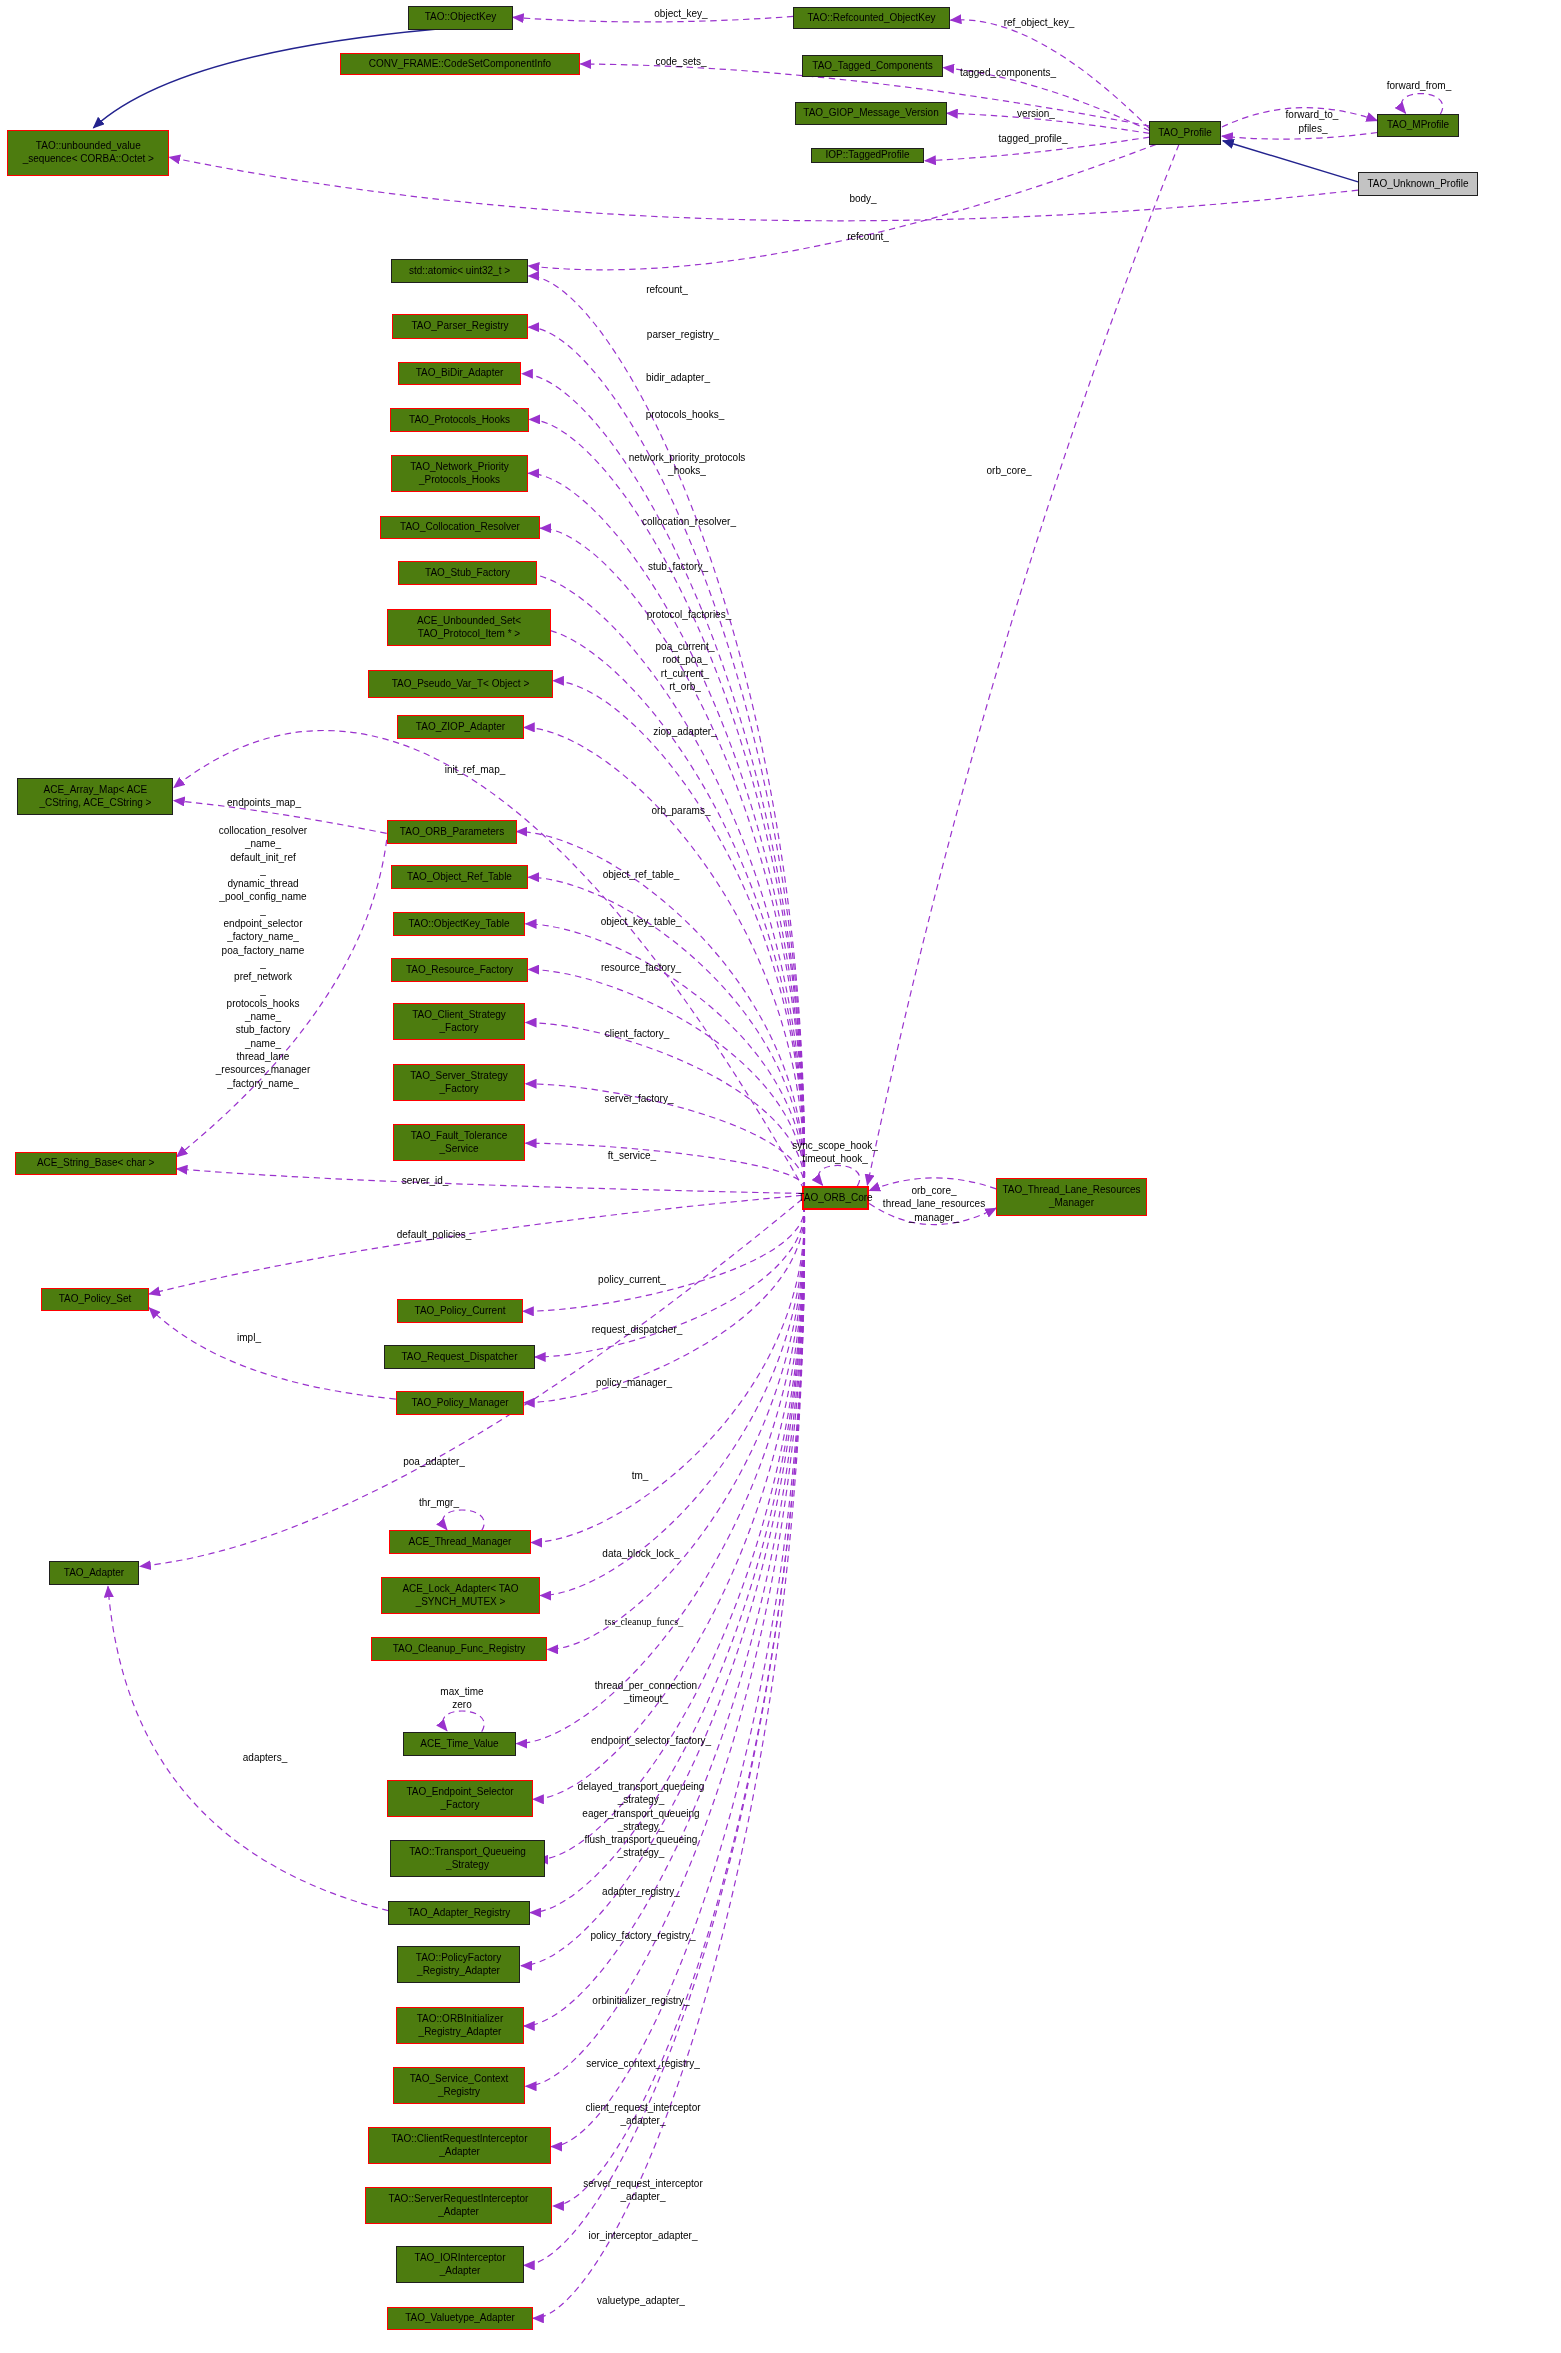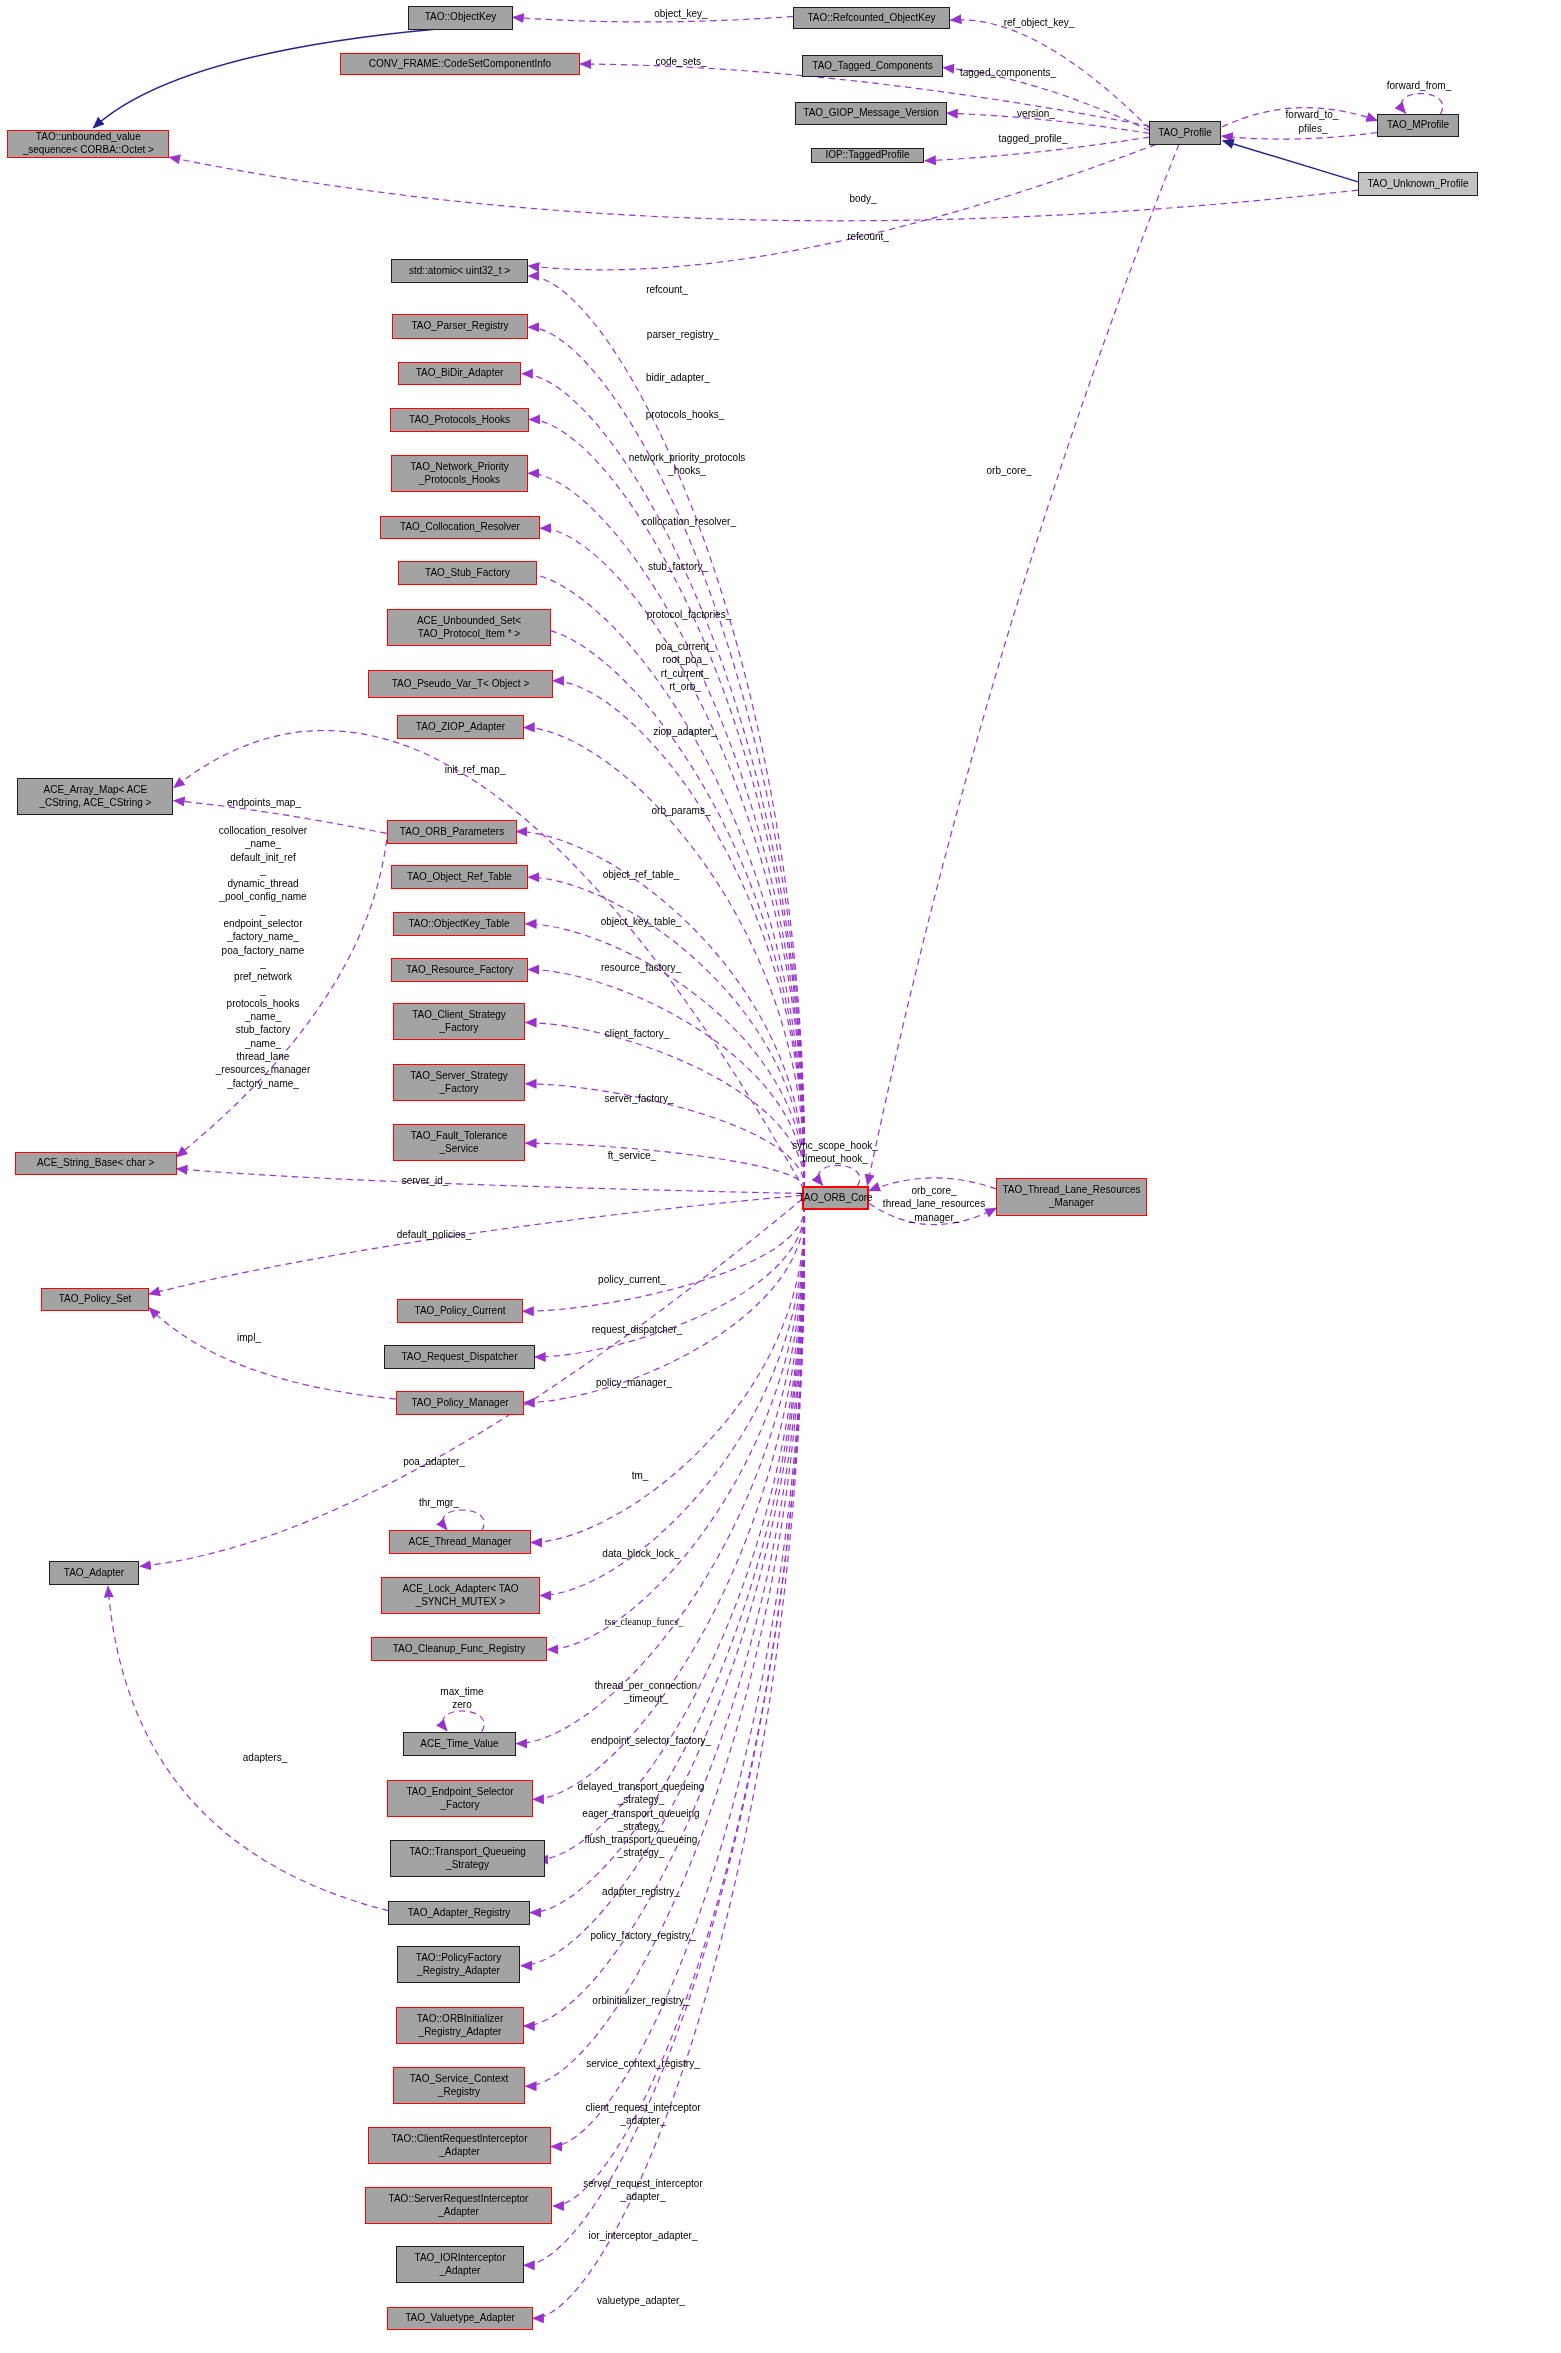--- a/index.html
+++ b/index.html
@@ -2,21 +2,21 @@
 <html style="font-size:14.6px"><head>
 <meta charset="utf-8">
 <style>
   html,body { margin:0; padding:0; background:#ffffff; }
   #diagram {
     position:relative; width:1562px; height:2354px; background:#ffffff;
     font-family:"Liberation Sans", sans-serif; overflow:hidden;
   }
   #edges { position:absolute; left:0; top:0; width:1562px; height:2354px; }
   .node {
-    position:absolute; box-sizing:border-box; background:#a3a3a3;
+    position:absolute; box-sizing:border-box; background:#4d7c0f;
     border:1.5px solid #1f1f1f; display:flex; align-items:center; justify-content:center;
     text-align:center; font-size:10px; line-height:12.8px; color:#000;
     white-space:pre-line; padding:0.9px 2.7px; z-index:2;
   }
   .node.red  { border-color:#ff0000; }
   .node.gray { background:#c3c3c3; }
   .node.main { border-width:2.4px; border-color:#ff0000; }
   .edge-label {
     position:absolute; transform:translateX(-50%);
     font-size:10px; line-height:13.3px; text-align:center; color:#000;
@@ -94,21 +94,21 @@
         <path d="M 878,1312 Q 424.5,1687 153,1714" fill="none" stroke="#9a32cd" stroke-width="1.3" stroke-dasharray="7,5" marker-end="url(#arrow-d)"></path>
         <path d="M 476,32 Q 191,58 102,140" fill="none" stroke="#23238e" stroke-width="1.6" marker-end="url(#arrow-s)"></path>
         <path d="M 1486,199 Q 1412,176.5 1338,154" fill="none" stroke="#23238e" stroke-width="1.6" marker-end="url(#arrow-s)"></path>
         <path d="M 1576,125 C 1594,95 1514,95 1538,124" fill="none" stroke="#9a32cd" stroke-width="1.3" stroke-dasharray="7,5" marker-end="url(#arrow-d)"></path>
         <path d="M 527,1675 C 545,1645 465,1645 489,1674" fill="none" stroke="#9a32cd" stroke-width="1.3" stroke-dasharray="7,5" marker-end="url(#arrow-d)"></path>
         <path d="M 527,1895 C 545,1865 465,1865 489,1894" fill="none" stroke="#9a32cd" stroke-width="1.3" stroke-dasharray="7,5" marker-end="url(#arrow-d)"></path>
         <path d="M 938,1298 C 956,1268 876,1268 900,1297" fill="none" stroke="#9a32cd" stroke-width="1.3" stroke-dasharray="7,5" marker-end="url(#arrow-d)"></path>
       </g>
   </svg>
   <div id="nodes">
-      <div class="node red" style="left: 7.3px; top: 130px; width: 162px; height: 28px;">TAO::unbounded_value
+      <div class="node red" style="left: 7.3px; top: 130px; width: 162px; height: 46px;">TAO::unbounded_value
 _sequence&lt; CORBA::Octet &gt;</div>
       <div class="node black" style="left: 17.4px; top: 778px; width: 156px; height: 37px;">ACE_Array_Map&lt; ACE
 _CString, ACE_CString &gt;</div>
       <div class="node red" style="left: 14.6px; top: 1152px; width: 162px; height: 23px;">ACE_String_Base&lt; char &gt;</div>
       <div class="node red" style="left: 41px; top: 1288px; width: 108px; height: 23px;">TAO_Policy_Set</div>
       <div class="node black" style="left: 49px; top: 1561px; width: 90px; height: 24px;">TAO_Adapter</div>
       <div class="node black" style="left: 408px; top: 5.5px; width: 105px; height: 24px;">TAO::ObjectKey</div>
       <div class="node red" style="left: 340px; top: 53px; width: 240px; height: 22px;">CONV_FRAME::CodeSetComponentInfo</div>
       <div class="node black" style="left: 793px; top: 7.3px; width: 157px; height: 22px;">TAO::Refcounted_ObjectKey</div>
       <div class="node black" style="left: 802px; top: 55px; width: 141px; height: 22px;">TAO_Tagged_Components</div>

